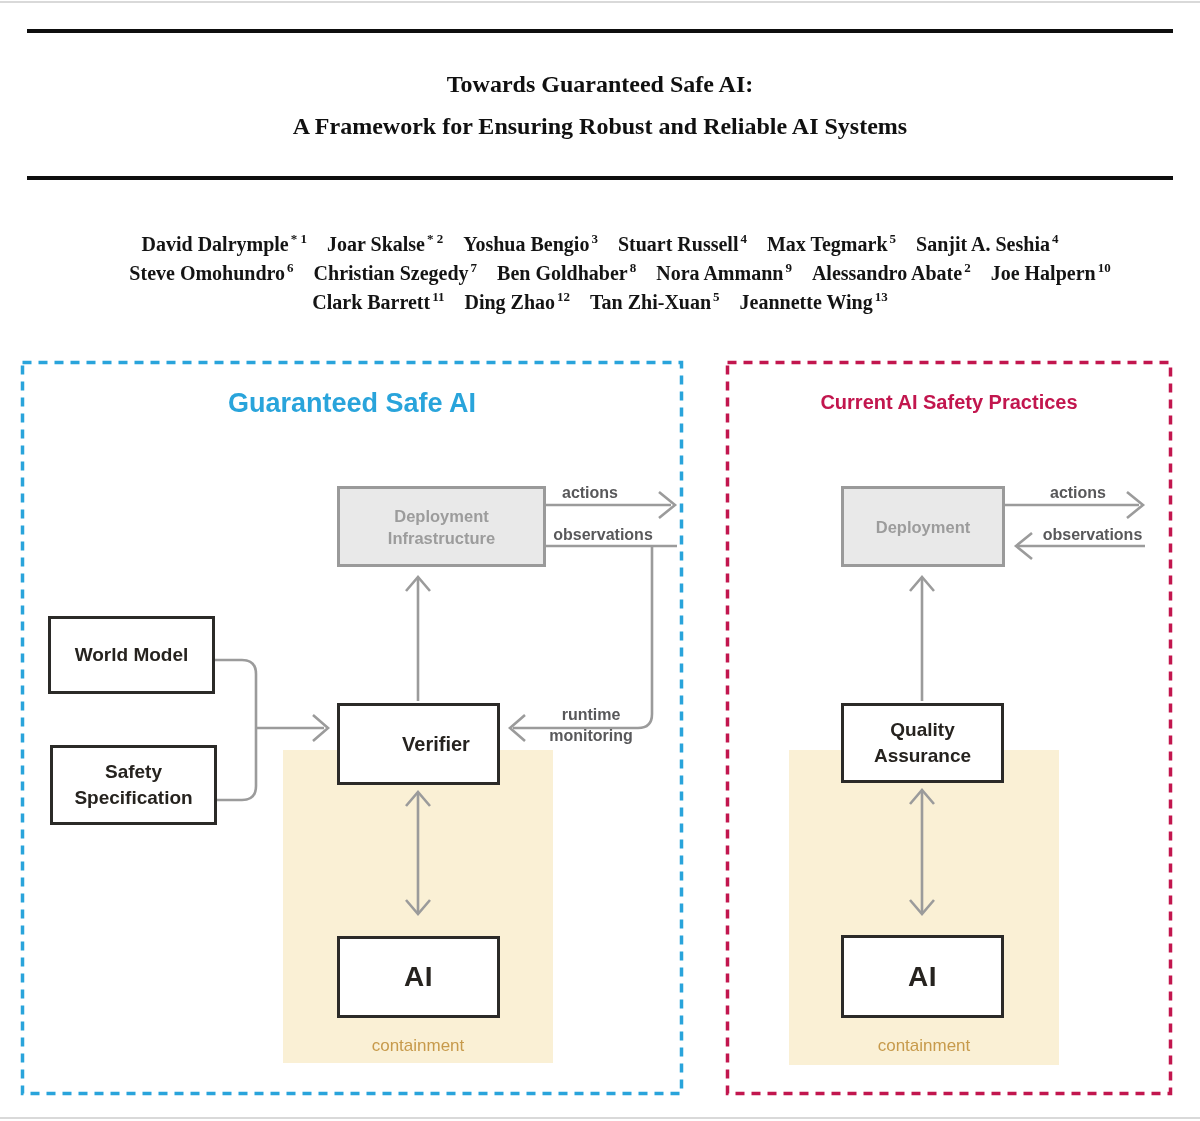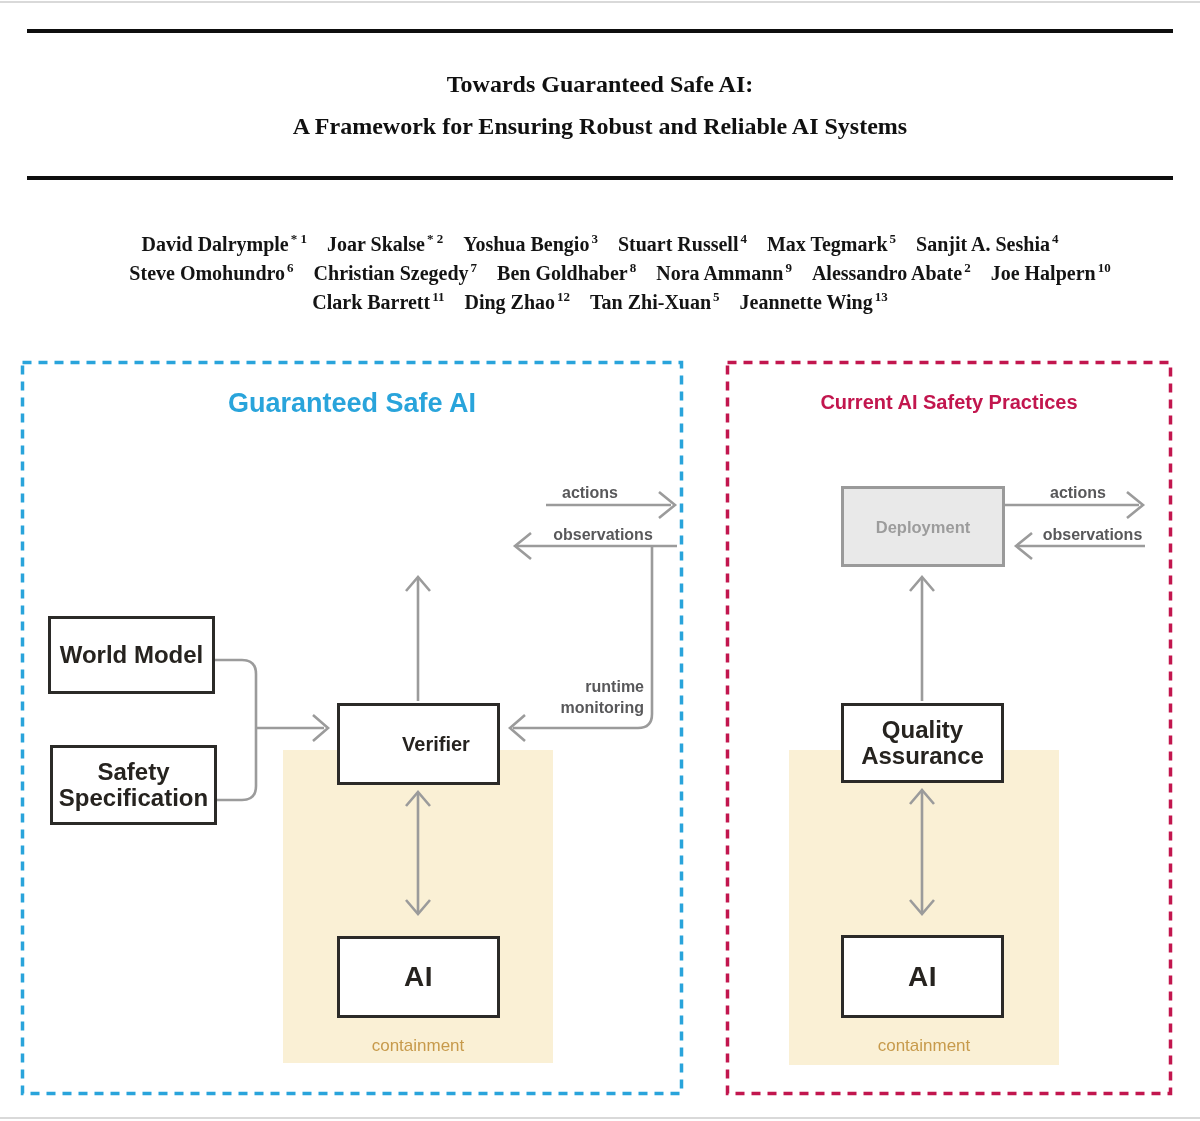--- a/index.html
+++ b/index.html
@@ -21,21 +21,21 @@
   
   .beige{position:absolute;background:#faf0d5;}
   svg.overlay{position:absolute;left:0;top:0;width:1200px;height:1121px;z-index:3;}
 
   .panel-title{position:absolute;text-align:center;font-weight:bold;z-index:4;}
   .panel-title.left{left:21px;top:388px;width:662px;font-size:27px;color:#29a4db;}
   .panel-title.right{left:726px;top:391px;width:446px;font-size:20px;color:#c2164e;}
 
   .node{position:absolute;display:flex;align-items:center;justify-content:center;
         text-align:center;background:#ffffff;z-index:4;box-sizing:border-box;}
-  .node.dark{border:3px solid #2b2a28;color:#26231f;font-weight:600;font-size:24px;line-height:26px;}
+  .node.dark{border:3px solid #2b2a28;color:#26231f;font-weight:600;font-size:19px;line-height:26px;}
   .node.gray{border:3px solid #9a9a9a;background:#e9e9e9;color:#9c9c9c;
              font-weight:600;font-size:16.5px;line-height:22px;}
   .node.ai{font-size:28px;font-weight:800;letter-spacing:0.5px;margin-top:15px;}
   .node.verifier{font-size:20px;}
 
   .flow-label{position:absolute;text-align:center;color:#58585a;font-size:16px;
               line-height:21px;z-index:4;font-weight:bold;}
   .containment-label{position:absolute;text-align:center;color:#c79a4b;font-size:17px;z-index:4;}
 </style>
 </head>
@@ -100,24 +100,27 @@
       <path d="M922 792 V912"></path>
       <path d="M910 804 L922 790 L934 804"></path>
       <path d="M910 900 L922 914 L934 900"></path>
     </g>
     <rect x="22.5" y="362.5" width="659" height="731" fill="none" stroke="#29a4db" stroke-width="3.5" stroke-dasharray="9 7"></rect>
     <rect x="727.5" y="362.5" width="443" height="731" fill="none" stroke="#c2164e" stroke-width="3.5" stroke-dasharray="9 7"></rect>
   </svg>
 
   <div class="panel-title left">Guaranteed Safe AI</div>
 
+  <div class="node gray" style="left:337px;top:486px;width:209px;height:81px;padding:0 24px;">
+    <span>Deployment Infrastructure</span>
+  </div>
 
   <div class="flow-label" style="left:520px;top:482px;width:140px;">actions</div>
   <div class="flow-label" style="left:528px;top:524px;width:150px;">observations</div>
-  <div class="flow-label" style="left:538px;top:676px;width:106px;text-align:right;">runtime monitoring</div>
+  <div class="flow-label" style="left:538px;top:704px;width:106px;">runtime monitoring</div>
 
   <div class="node dark" style="left:48px;top:616px;width:167px;height:78px;">
     <span>World Model</span>
   </div>
 
   <div class="node dark" style="left:50px;top:745px;width:167px;height:80px;padding:0 26px;">
     <span>Safety Specification</span>
   </div>
 
   <div class="node dark verifier" style="left:337px;top:703px;width:163px;height:82px;padding-left:35px;">

